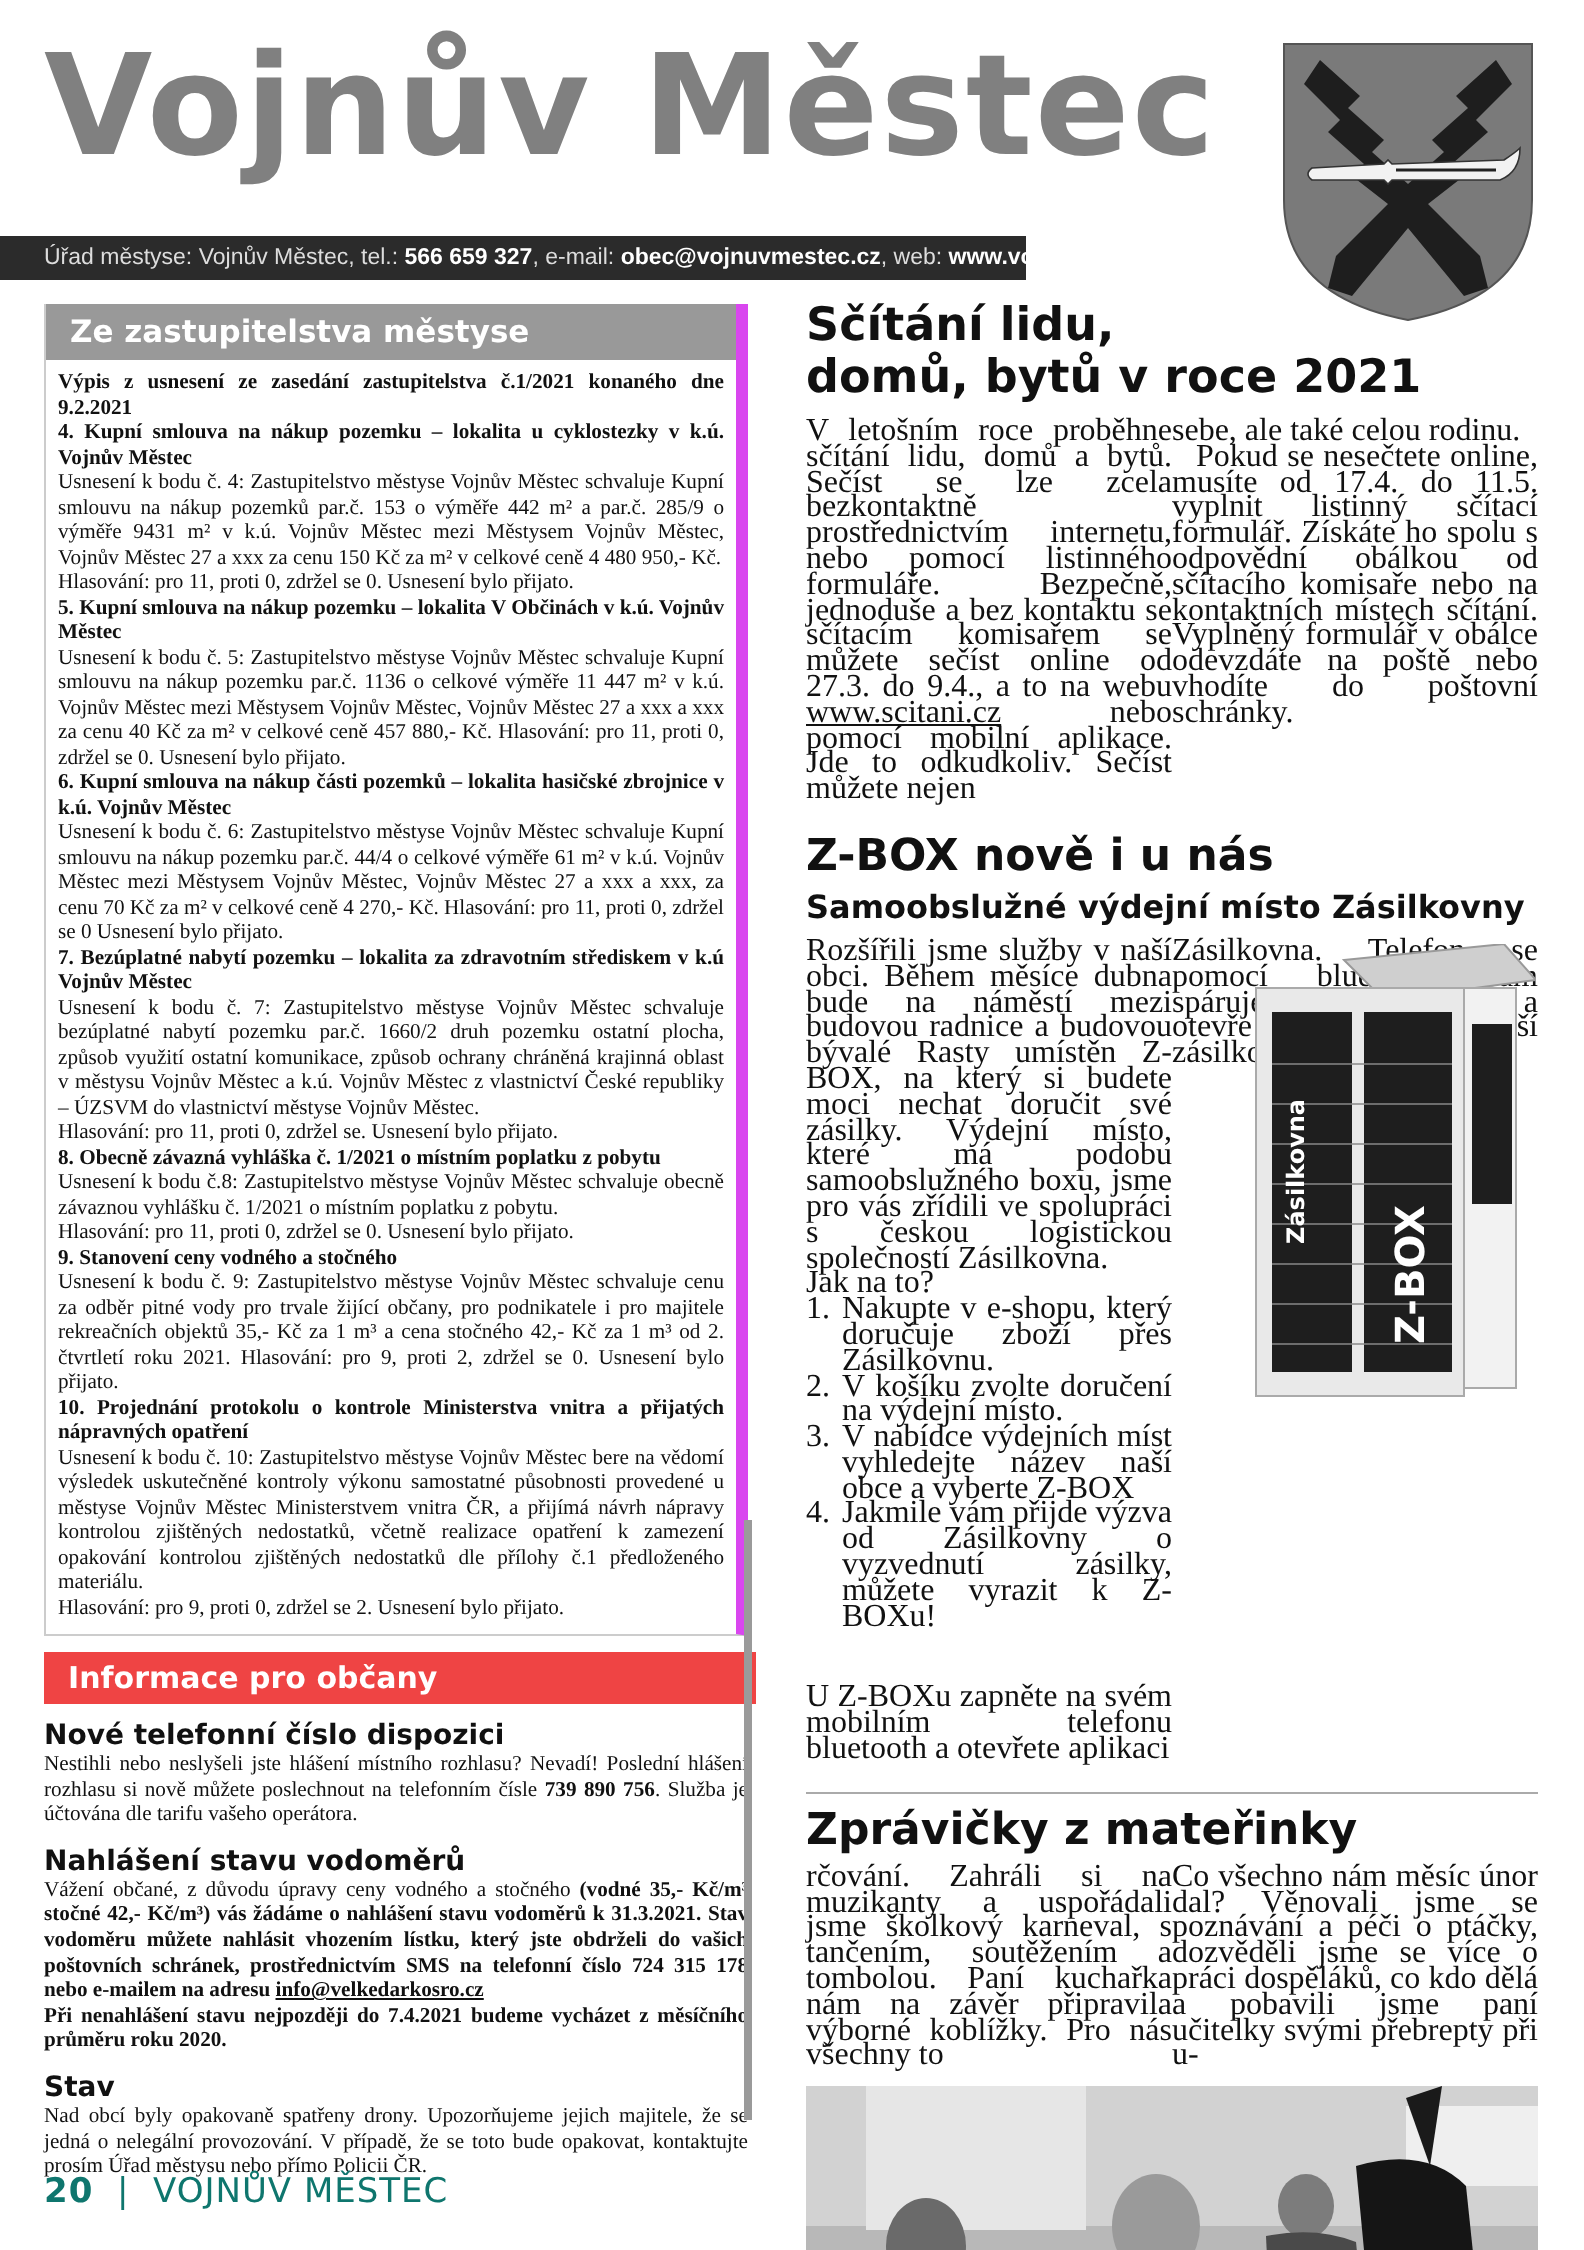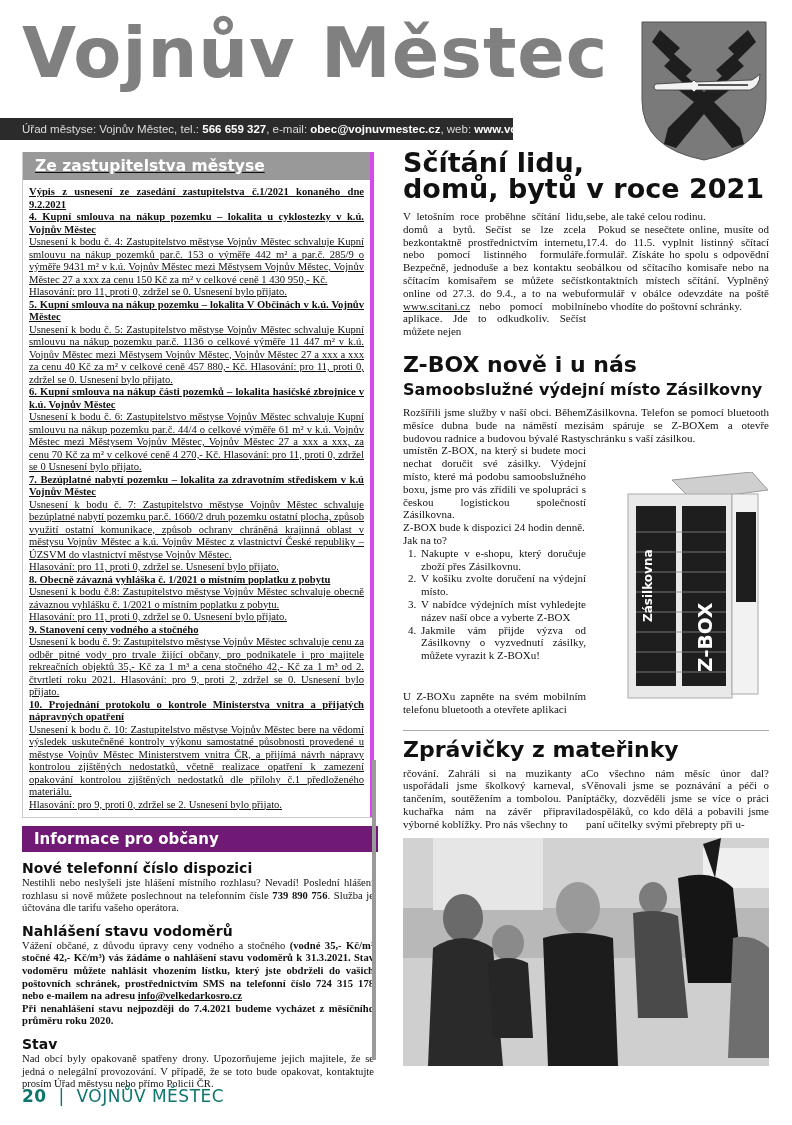--- a/index.html
+++ b/index.html
@@ -2,34 +2,34 @@
 <html><head>
 <meta charset="utf-8">
 <style>
   html, body { margin:0; padding:0; background:#fff; }
   body { width:792px; height:1125px; position:relative; overflow:hidden; font-family:"Liberation Serif", serif; color:#111; }
   .mast { position:absolute; left:22px; top:18px; font-family:"DejaVu Sans", sans-serif; font-weight:bold; font-size:70px; color:#808080; letter-spacing:1px; line-height:1; }
   .infobar { position:absolute; left:0; top:118px; width:513px; height:22px; background:#2b2b2b; color:#ddd; font-family:"Liberation Sans", sans-serif; font-size:11.5px; line-height:22px; padding-left:22px; box-sizing:border-box; white-space:nowrap; }
   .infobar b { color:#fff; }
   .crest { position:absolute; left:640px; top:20px; width:128px; height:142px; }
   .leftcol { position:absolute; left:22px; top:152px; width:352px; }
-  .box { border-right:4px solid #d946ef; border-left:1px solid #ccc; border-bottom:1px solid #ccc;text-decoration:underline; }
+  .box { border-right:6px solid #d946ef; border-left:1px solid #ccc; border-bottom:1px solid #ccc; }
   .sec-head { background:#999; color:#fff; font-family:"DejaVu Sans", sans-serif; font-weight:bold; font-size:15.5px; padding:4px 12px; height:20px; line-height:20px; }
   .box-body { padding:6px 6px 6px 6px; font-size:10.6px; line-height:12.5px; text-align:justify; }
   .box-body p { margin:0; }
   .b { font-weight:bold; }
-  .info-head { background:#701a75; color:#fff; font-family:"DejaVu Sans", sans-serif; font-weight:bold; font-size:15px; padding:3px 12px; height:20px; line-height:20px; margin-top:8px; margin-right:-4px;}
+  .info-head { background:#ef4444; color:#fff; font-family:"DejaVu Sans", sans-serif; font-weight:bold; font-size:15px; padding:3px 12px; height:20px; line-height:20px; margin-top:8px; margin-right:-4px;}
   .sub-h { font-family:"DejaVu Sans", sans-serif; font-weight:bold; font-size:14px; margin:8px 0 1px 0; line-height:16px; }
   .info-body { font-size:10.6px; line-height:12.6px; text-align:justify; }
   .info-body p { margin:0; }
   .vrule { position:absolute; left:372px; top:760px; width:4px; height:300px; background:#9a9a9a; }
   .rightcol { position:absolute; left:403px; top:150px; width:366px; }
-  .h1 { font-family:"DejaVu Sans", sans-serif; font-weight:bold; font-size:27px; line-height:26px; margin:0; }
+  .h1 { font-family:"DejaVu Sans", sans-serif; font-weight:bold; font-size:23px; line-height:26px; margin:0; }
   .h2 { font-family:"DejaVu Sans", sans-serif; font-weight:bold; font-size:16px; line-height:20px; margin:2px 0 6px 0; }
-  .cols { display:flex; font-size:11px; line-height:12.8px; text-align:justify; }
+  .cols { display:flex; font-size:16px; line-height:12.8px; text-align:justify; }
   .cols > div { flex:1; }
   .cols p { margin:0; }
   .indent { text-indent:12px; }
   .u { text-decoration:underline; }
   ol { margin:0; padding-left:16px; }
   ol li { padding-left:2px; }
   .photo { width:366px; height:228px; margin-top:8px; background:linear-gradient(135deg,#bfbfbf,#8c8c8c 40%,#6a6a6a 60%,#b0b0b0); position:relative; overflow:hidden; }
   .zbox { position:absolute; left:612px; top:472px; width:156px; height:232px; }
   .footer { position:absolute; left:22px; top:1086px; font-family:"DejaVu Sans", sans-serif; font-size:17px; color:#0f766e; letter-spacing:0.5px; }
   .footer .num { font-weight:bold; }
@@ -55,21 +55,21 @@
   <path d="M16 64 L52 62 L54 60 L56 62 L112 60 Q118 56 120 54 Q120 66 110 70 L56 70 L54 72 L52 70 L16 70 Q12 67 16 64 Z" fill="#f2f2f2" stroke="#333" stroke-width="0.8"></path>
   <line x1="58" y1="65" x2="108" y2="65" stroke="#222" stroke-width="1.4"></line>
 </svg>
 
 <div class="leftcol">
   <div class="box">
     <div class="sec-head">Ze zastupitelstva městyse</div>
     <div class="box-body">
       <p class="b">Výpis z usnesení ze zasedání zastupitelstva č.1/2021 konaného dne 9.2.2021</p>
       <p class="b">4. Kupní smlouva na nákup pozemku – lokalita u cyklostezky v k.ú. Vojnův Městec</p>
-      <p>Usnesení k bodu č. 4: Zastupitelstvo městyse Vojnův Městec schvaluje Kupní smlouvu na nákup pozemků par.č. 153 o výměře 442 m² a par.č. 285/9 o výměře 9431 m² v k.ú. Vojnův Městec mezi Městysem Vojnův Městec, Vojnův Městec 27 a xxx za cenu 150 Kč za m² v celkové ceně 1 430 950,- Kč.</p>
+      <p>Usnesení k bodu č. 4: Zastupitelstvo městyse Vojnův Městec schvaluje Kupní smlouvu na nákup pozemků par.č. 153 o výměře 442 m² a par.č. 285/9 o výměře 9431 m² v k.ú. Vojnův Městec mezi Městysem Vojnův Městec, Vojnův Městec 27 a xxx za cenu 150 Kč za m² v celkové ceně 4 480 950,- Kč.</p>
       <p>Hlasování: pro 11, proti 0, zdržel se 0. Usnesení bylo přijato.</p>
       <p class="b">5. Kupní smlouva na nákup pozemku – lokalita V Občinách v k.ú. Vojnův Městec</p>
       <p>Usnesení k bodu č. 5: Zastupitelstvo městyse Vojnův Městec schvaluje Kupní smlouvu na nákup pozemku par.č. 1136 o celkové výměře 11 447 m² v k.ú. Vojnův Městec mezi Městysem Vojnův Městec, Vojnův Městec 27 a xxx a xxx za cenu 40 Kč za m² v celkové ceně 457 880,- Kč. Hlasování: pro 11, proti 0, zdržel se 0. Usnesení bylo přijato.</p>
       <p class="b">6. Kupní smlouva na nákup části pozemků – lokalita hasičské zbrojnice v k.ú. Vojnův Městec</p>
       <p>Usnesení k bodu č. 6: Zastupitelstvo městyse Vojnův Městec schvaluje Kupní smlouvu na nákup pozemku par.č. 44/4 o celkové výměře 61 m² v k.ú. Vojnův Městec mezi Městysem Vojnův Městec, Vojnův Městec 27 a xxx a xxx, za cenu 70 Kč za m² v celkové ceně 4 270,- Kč. Hlasování: pro 11, proti 0, zdržel se 0 Usnesení bylo přijato.</p>
       <p class="b">7. Bezúplatné nabytí pozemku – lokalita za zdravotním střediskem v k.ú Vojnův Městec</p>
       <p>Usnesení k bodu č. 7: Zastupitelstvo městyse Vojnův Městec schvaluje bezúplatné nabytí pozemku par.č. 1660/2 druh pozemku ostatní plocha, způsob využití ostatní komunikace, způsob ochrany chráněná krajinná oblast v městysu Vojnův Městec a k.ú. Vojnův Městec z vlastnictví České republiky – ÚZSVM do vlastnictví městyse Vojnův Městec.</p>
       <p>Hlasování: pro 11, proti 0, zdržel se. Usnesení bylo přijato.</p>
       <p class="b">8. Obecně závazná vyhláška č. 1/2021 o místním poplatku z pobytu</p>
       <p>Usnesení k bodu č.8: Zastupitelstvo městyse Vojnův Městec schvaluje obecně závaznou vyhlášku č. 1/2021 o místním poplatku z pobytu.</p>
@@ -109,21 +109,20 @@
       <p class="indent">Pokud se nesečtete online, musíte od 17.4. do 11.5. vyplnit listinný sčítací formulář. Získáte ho spolu s odpovědní obálkou od sčítacího komisaře nebo na kontaktních místech sčítání. Vyplněný formulář v obálce odevzdáte na poště nebo vhodíte do poštovní schránky.</p>
     </div>
   </div>
 
   <div class="hr" style="border:none;margin:14px 0 0 0;"></div>
   <h1 class="h1" style="font-size:22px;">Z-BOX nově i u nás</h1>
   <h2 class="h2">Samoobslužné výdejní místo Zásilkovny</h2>
   <div class="cols">
     <div>
       <p>Rozšířili jsme služby v naší obci. Během měsíce dubna bude na náměstí mezi budovou radnice a budovou bývalé Rasty umístěn Z-BOX, na který si budete moci nechat doručit své zásilky. Výdejní místo, které má podobu samoobslužného boxu, jsme pro vás zřídili ve spolupráci s českou logistickou společností Zásilkovna.</p>
-      <p>Z-BOX bude k dispozici 24 hodin denně.</p>
       <p>Jak na to?</p>
       <ol>
         <li>Nakupte v e-shopu, který doručuje zboží přes Zásilkovnu.</li>
         <li>V košíku zvolte doručení na výdejní místo.</li>
         <li>V nabídce výdejních míst vyhledejte název naší obce a vyberte Z-BOX</li>
         <li>Jakmile vám přijde výzva od Zásilkovny o vyzvednutí zásilky, můžete vyrazit k Z-BOXu!</li>
       </ol>
       <p style="margin-top:28px;">U Z-BOXu zapněte na svém mobilním telefonu bluetooth a otevřete aplikaci</p>
     </div>
     <div>

